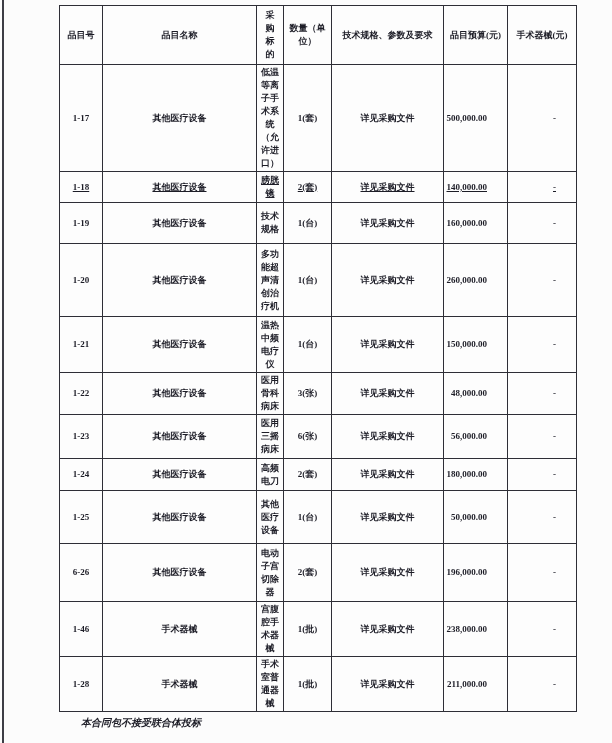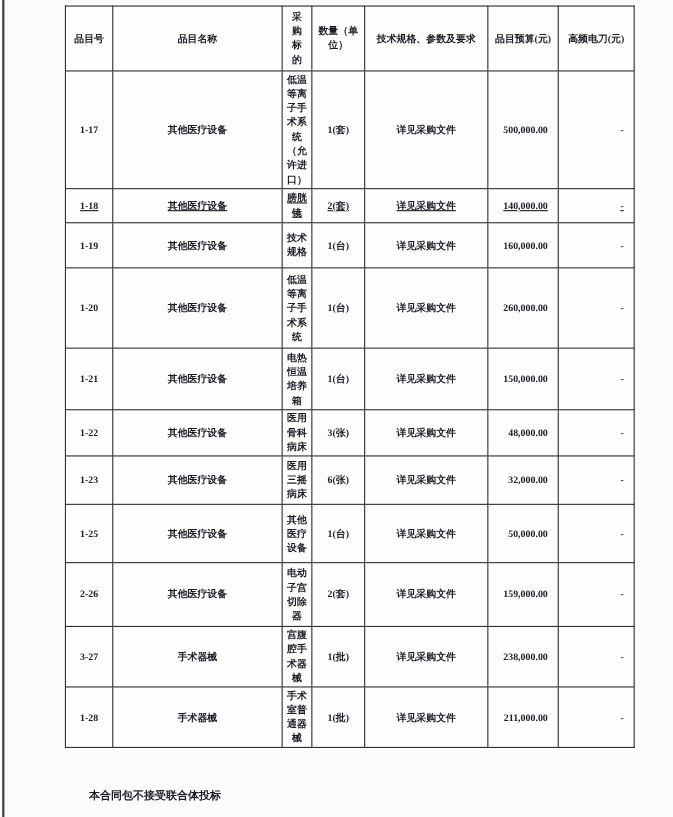--- a/index.html
+++ b/index.html
@@ -23,26 +23,27 @@
   .proc-table th, .proc-table td {
     border:1px solid #2e2e36;
     font-size:9px; line-height:13px; font-weight:600;
     text-align:center; vertical-align:middle;
     padding:1px; word-break:break-all; overflow:hidden;
     color:#1d1d27;
   }
   
   .proc-table th.th-subject span { display:inline-block; width:1em; }
   .proc-table td.col-budget, .proc-table td.col-max_price {
-    text-align:right; padding-right:9px;
+    text-align:right; padding-right:20px;
   }
   .footer-note {
     position:absolute; left:81px; top:716px;
     font-size:10px; font-weight:600; color:#1d1d27;
     white-space:nowrap;
+    font-style:italic;
   }
 </style>
 </head>
 <body>
 
 <div class="edge-line"></div>
 
 <table class="proc-table">
   <colgroup>
     <col style="width:43px">
@@ -54,21 +55,21 @@
     <col style="width:69px">
   </colgroup>
   <thead>
     <tr style="height:59px">
         <th><span>品目号</span></th>
         <th><span>品目名称</span></th>
         <th class="th-subject"><span>采购标的</span></th>
         <th><span>数量（单位）</span></th>
         <th><span>技术规格、参数及要求</span></th>
         <th><span>品目预算(元)</span></th>
-        <th><span>高频电刀(元)</span></th>
+        <th><span>手术器械(元)</span></th>
       </tr>
   </thead>
   <tbody>
       <tr style="height: 107px;">
         <td class="col-item_no">1-17</td>
         <td class="col-item_name">其他医疗设备</td>
         <td class="col-subject">低温等离子手术系统（允许进口）</td>
         <td class="col-quantity">1(套)</td>
         <td class="col-spec">详见采购文件</td>
         <td class="col-budget">500,000.00</td>
@@ -88,73 +89,82 @@
         <td class="col-item_name">其他医疗设备</td>
         <td class="col-subject">技术规格</td>
         <td class="col-quantity">1(台)</td>
         <td class="col-spec">详见采购文件</td>
         <td class="col-budget">160,000.00</td>
         <td class="col-max_price">-</td>
       </tr>
       <tr style="height: 73px;">
         <td class="col-item_no">1-20</td>
         <td class="col-item_name">其他医疗设备</td>
-        <td class="col-subject">低温等离子手术系统</td>
+        <td class="col-subject">多功能超声清创治疗机</td>
         <td class="col-quantity">1(台)</td>
         <td class="col-spec">详见采购文件</td>
         <td class="col-budget">260,000.00</td>
         <td class="col-max_price">-</td>
       </tr>
       <tr style="height: 56px;">
         <td class="col-item_no">1-21</td>
         <td class="col-item_name">其他医疗设备</td>
-        <td class="col-subject">电热恒温培养箱</td>
+        <td class="col-subject">温热中频电疗仪</td>
         <td class="col-quantity">1(台)</td>
         <td class="col-spec">详见采购文件</td>
         <td class="col-budget">150,000.00</td>
         <td class="col-max_price">-</td>
       </tr>
       <tr style="height: 39px;">
         <td class="col-item_no">1-22</td>
         <td class="col-item_name">其他医疗设备</td>
         <td class="col-subject">医用骨科病床</td>
         <td class="col-quantity">3(张)</td>
         <td class="col-spec">详见采购文件</td>
         <td class="col-budget">48,000.00</td>
         <td class="col-max_price">-</td>
       </tr>
       <tr style="height: 44px;">
         <td class="col-item_no">1-23</td>
         <td class="col-item_name">其他医疗设备</td>
         <td class="col-subject">医用三摇病床</td>
         <td class="col-quantity">6(张)</td>
         <td class="col-spec">详见采购文件</td>
-        <td class="col-budget">32,000.00</td>
+        <td class="col-budget">56,000.00</td>
+        <td class="col-max_price">-</td>
+      </tr>
+      <tr style="height: 32px;">
+        <td class="col-item_no">1-24</td>
+        <td class="col-item_name">其他医疗设备</td>
+        <td class="col-subject">高频电刀</td>
+        <td class="col-quantity">2(套)</td>
+        <td class="col-spec">详见采购文件</td>
+        <td class="col-budget">180,000.00</td>
         <td class="col-max_price">-</td>
       </tr>
       <tr style="height: 53px;">
         <td class="col-item_no">1-25</td>
         <td class="col-item_name">其他医疗设备</td>
         <td class="col-subject">其他医疗设备</td>
         <td class="col-quantity">1(台)</td>
         <td class="col-spec">详见采购文件</td>
         <td class="col-budget">50,000.00</td>
         <td class="col-max_price">-</td>
       </tr>
       <tr style="height: 58px;">
-        <td class="col-item_no">2-26</td>
+        <td class="col-item_no">6-26</td>
         <td class="col-item_name">其他医疗设备</td>
         <td class="col-subject">电动子宫切除器</td>
         <td class="col-quantity">2(套)</td>
         <td class="col-spec">详见采购文件</td>
-        <td class="col-budget">159,000.00</td>
+        <td class="col-budget">196,000.00</td>
         <td class="col-max_price">-</td>
       </tr>
       <tr style="height: 54px;">
-        <td class="col-item_no">3-27</td>
+        <td class="col-item_no">1-46</td>
         <td class="col-item_name">手术器械</td>
         <td class="col-subject">宫腹腔手术器械</td>
         <td class="col-quantity">1(批)</td>
         <td class="col-spec">详见采购文件</td>
         <td class="col-budget">238,000.00</td>
         <td class="col-max_price">-</td>
       </tr>
       <tr style="height: 55px;">
         <td class="col-item_no">1-28</td>
         <td class="col-item_name">手术器械</td>

